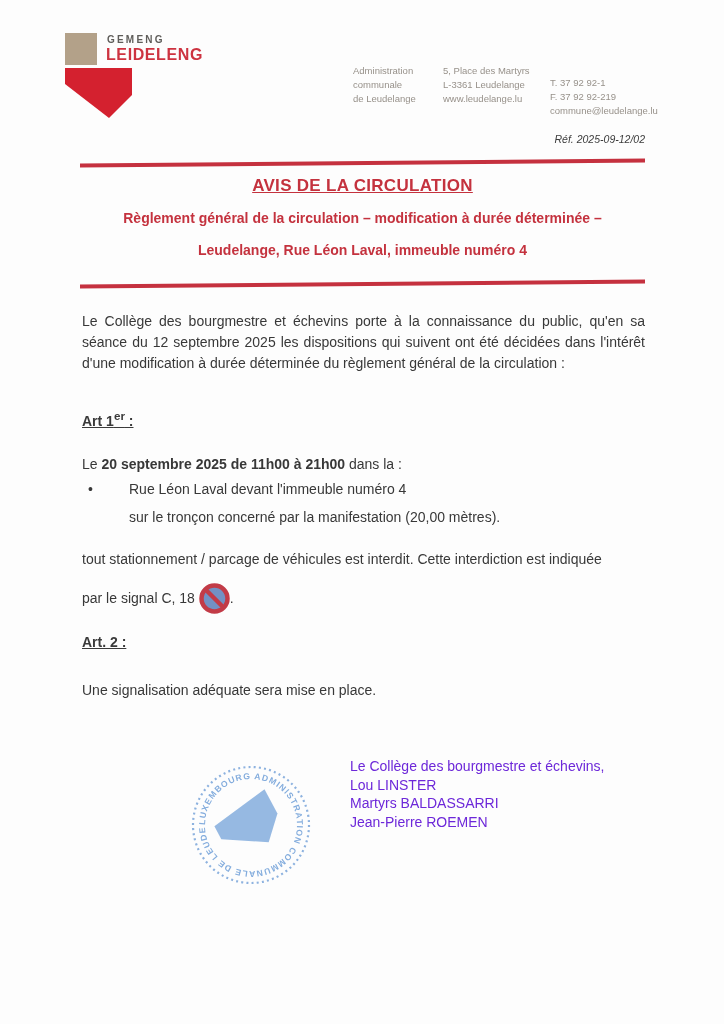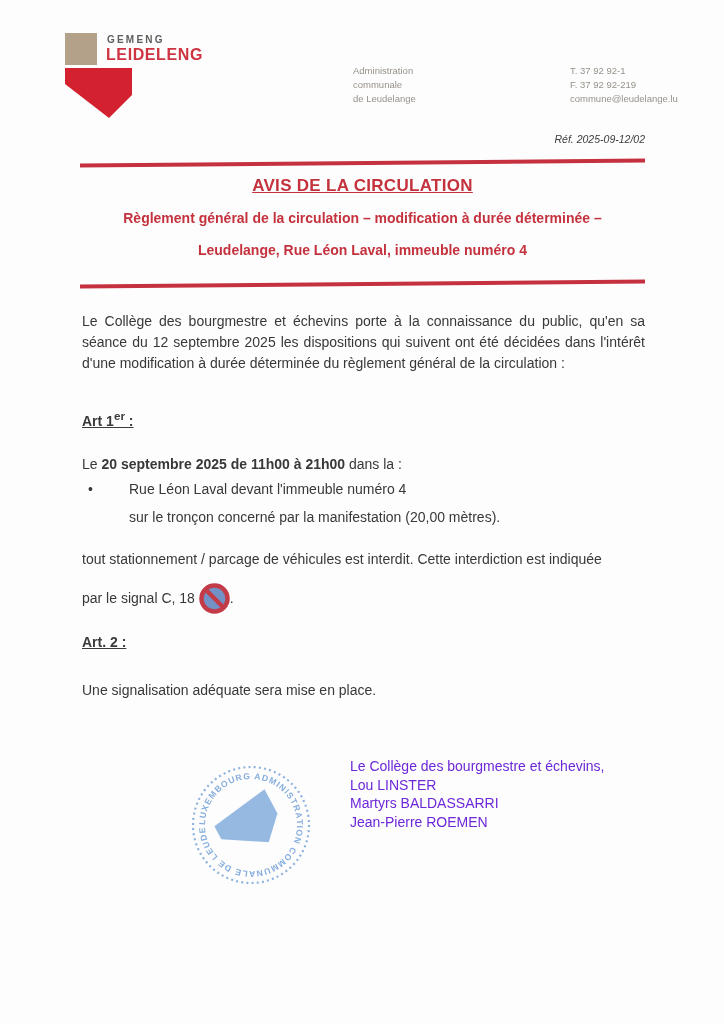--- a/index.html
+++ b/index.html
@@ -26,21 +26,21 @@
     font-size: 16px; font-weight: bold;
     letter-spacing: 0.6px; color: #cd3340;
   }
   .contact-col {
     top: 64px;
     font-size: 9.5px; line-height: 14px;
     color: #97918a;
   }
   .contact-col.c1 { left: 353px; }
   .contact-col.c2 { left: 443px; }
-  .contact-col.c3 { left: 570px; }
+  .contact-col.c3 { left: 550px; margin-top: 12px; }
 
   .ref-line {
     top: 133px; left: 80px; width: 565px;
     text-align: right;
     font-size: 10.5px; color: #3c3c3c; font-style: italic;
   }
 
   
   .red-rule {
     left: 80px; width: 565px; height: 4px;
@@ -114,20 +114,25 @@
     <polygon points="0,35 67,35 67,62 44,85 0,51" fill="#d4212f"></polygon>
   </svg>
   <div class="abs logo-gemeng">GEMENG</div>
   <div class="abs logo-name">LEIDELENG</div>
 
   <div class="abs contact-col c1">
     <div>Administration</div>
     <div>communale</div>
     <div>de Leudelange</div>
   </div>
+  <div class="abs contact-col c2">
+    <div>5, Place des Martyrs</div>
+    <div>L-3361 Leudelange</div>
+    <div>www.leudelange.lu</div>
+  </div>
   <div class="abs contact-col c3">
     <div>T. 37 92 92-1</div>
     <div>F. 37 92 92-219</div>
     <div>commune@leudelange.lu</div>
   </div>
 
   <div class="abs ref-line">Réf. 2025-09-12/02</div>
 
   <div class="abs red-rule rule-top"></div>
   <div class="abs doc-title">AVIS DE LA CIRCULATION</div>

